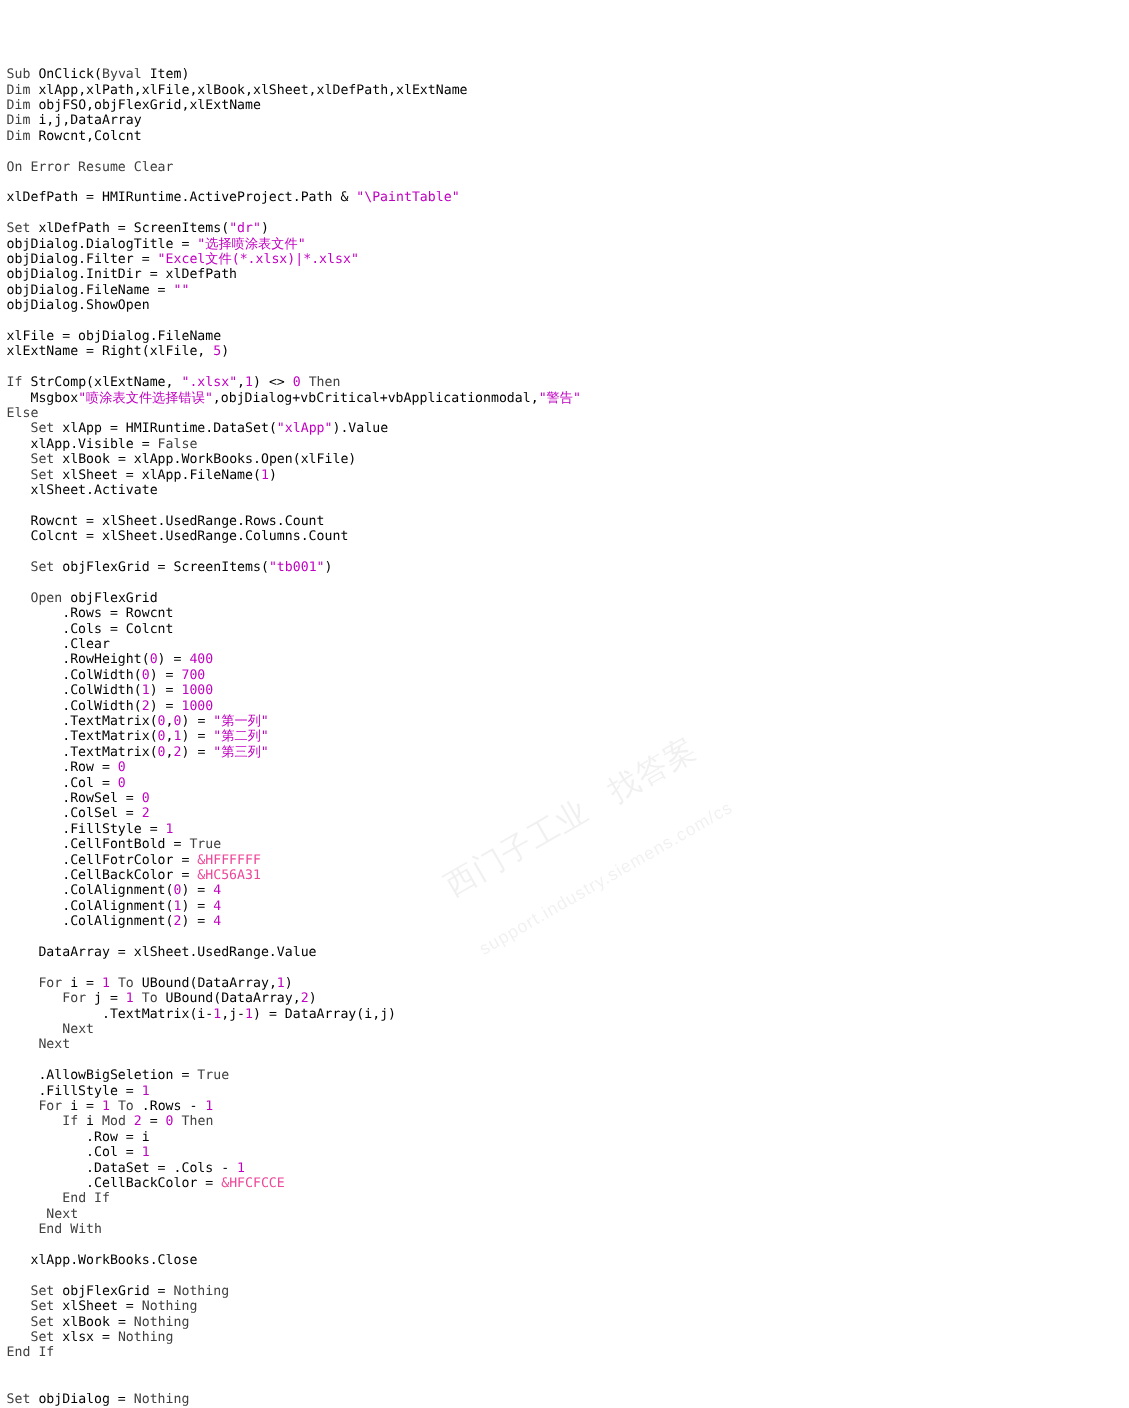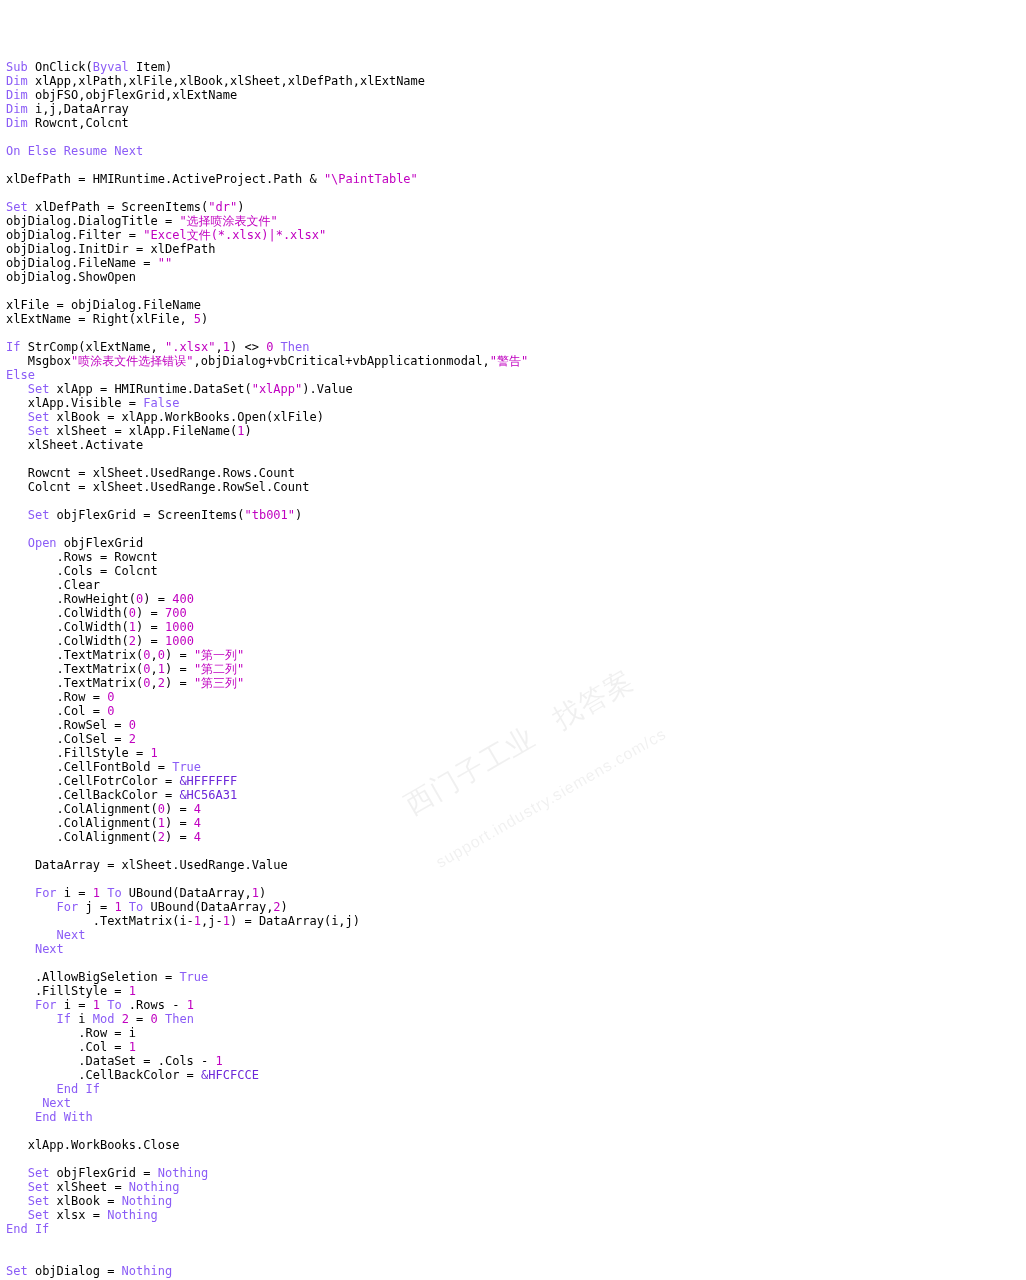--- a/index.html
+++ b/index.html
@@ -8,24 +8,24 @@
     background: #ffffff;
     font-family: "Courier New", Consolas, monospace;
     font-size: 12px;
     line-height: 14px;
     white-space: pre;
     color: #000000;
     width: 1026px;
     box-sizing: border-box;
     position: relative;
   }
-  .kw { color: #8b5cf6; }
+  .kw { color: #404040; }
   .str { color: #c000c0; }
   .num { color: #c000c0; }
-  .hx  { color: #6d28d9; }
+  .hx  { color: #ec4899; }
   .bk  { color: #000000; }
   pre { margin: 0; }
   .watermark {
     position: absolute;
     top: 700px;
     left: 380px;
     transform: rotate(-30deg);
     font-family: "Microsoft YaHei", Arial, sans-serif;
     font-size: 28px;
     color: rgba(0,0,0,0.06);
@@ -41,21 +41,21 @@
 <body>
 
 
 
 <pre id="code-block"><span class="kw">Sub</span><span class="bk"> OnClick(</span><span class="kw">Byval</span><span class="bk"> Item)
 </span><span class="kw">Dim</span><span class="bk"> xlApp,xlPath,xlFile,xlBook,xlSheet,xlDefPath,xlExtName
 </span><span class="kw">Dim</span><span class="bk"> objFSO,objFlexGrid,xlExtName
 </span><span class="kw">Dim</span><span class="bk"> i,j,DataArray
 </span><span class="kw">Dim</span><span class="bk"> Rowcnt,Colcnt
 </span><span class="bk">
-</span><span class="kw">On Else Resume Next</span><span class="bk">
+</span><span class="kw">On Error Resume Clear</span><span class="bk">
 </span><span class="bk">
 </span><span class="bk">xlDefPath = HMIRuntime.ActiveProject.Path &amp; </span><span class="str">"\PaintTable"</span><span class="bk">
 </span><span class="bk">
 </span><span class="kw">Set</span><span class="bk"> xlDefPath = ScreenItems(</span><span class="str">"dr"</span><span class="bk">)
 </span><span class="bk">objDialog.DialogTitle = </span><span class="str">"选择喷涂表文件"</span><span class="bk">
 </span><span class="bk">objDialog.Filter = </span><span class="str">"Excel文件(*.xlsx)|*.xlsx"</span><span class="bk">
 </span><span class="bk">objDialog.InitDir = xlDefPath
 </span><span class="bk">objDialog.FileName = </span><span class="str">""</span><span class="bk">
 </span><span class="bk">objDialog.ShowOpen
 </span><span class="bk">
@@ -65,21 +65,21 @@
 </span><span class="kw">If</span><span class="bk"> StrComp(xlExtName, </span><span class="str">".xlsx"</span><span class="bk">,</span><span class="num">1</span><span class="bk">) &lt;&gt; </span><span class="num">0</span><span class="bk"> </span><span class="kw">Then</span><span class="bk">
 </span><span class="bk">   Msgbox</span><span class="str">"喷涂表文件选择错误"</span><span class="bk">,objDialog+vbCritical+vbApplicationmodal,</span><span class="str">"警告"</span><span class="bk">
 </span><span class="kw">Else</span><span class="bk">
 </span><span class="bk">   </span><span class="kw">Set</span><span class="bk"> xlApp = HMIRuntime.DataSet(</span><span class="str">"xlApp"</span><span class="bk">).Value
 </span><span class="bk">   xlApp.Visible = </span><span class="kw">False</span><span class="bk">
 </span><span class="bk">   </span><span class="kw">Set</span><span class="bk"> xlBook = xlApp.WorkBooks.Open(xlFile)
 </span><span class="bk">   </span><span class="kw">Set</span><span class="bk"> xlSheet = xlApp.FileName(</span><span class="num">1</span><span class="bk">)
 </span><span class="bk">   xlSheet.Activate
 </span><span class="bk">
 </span><span class="bk">   Rowcnt = xlSheet.UsedRange.Rows.Count
-</span><span class="bk">   Colcnt = xlSheet.UsedRange.RowSel.Count
+</span><span class="bk">   Colcnt = xlSheet.UsedRange.Columns.Count
 </span><span class="bk">
 </span><span class="bk">   </span><span class="kw">Set</span><span class="bk"> objFlexGrid = ScreenItems(</span><span class="str">"tb001"</span><span class="bk">)
 </span><span class="bk">
 </span><span class="bk">   </span><span class="kw">Open</span><span class="bk"> objFlexGrid
 </span><span class="bk">       .Rows = Rowcnt
 </span><span class="bk">       .Cols = Colcnt
 </span><span class="bk">       .Clear
 </span><span class="bk">       .RowHeight(</span><span class="num">0</span><span class="bk">) = </span><span class="num">400</span><span class="bk">
 </span><span class="bk">       .ColWidth(</span><span class="num">0</span><span class="bk">) = </span><span class="num">700</span><span class="bk">
 </span><span class="bk">       .ColWidth(</span><span class="num">1</span><span class="bk">) = </span><span class="num">1000</span><span class="bk">

